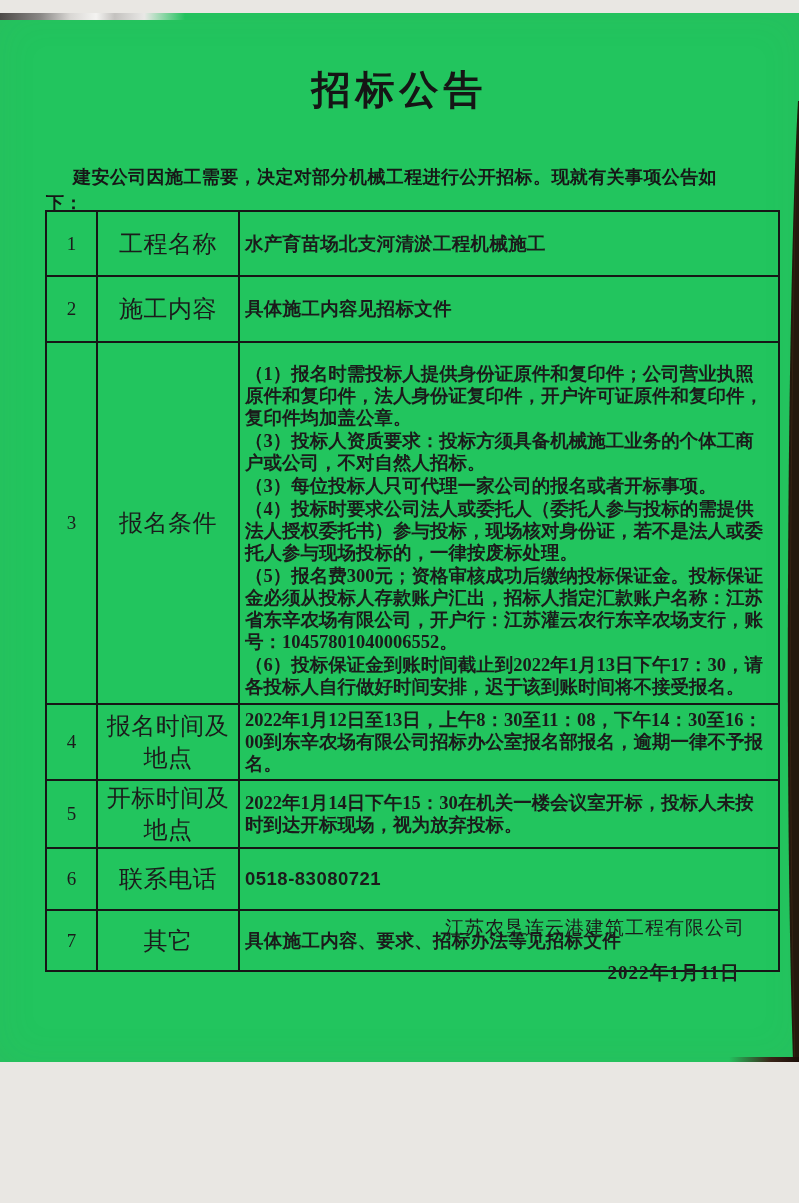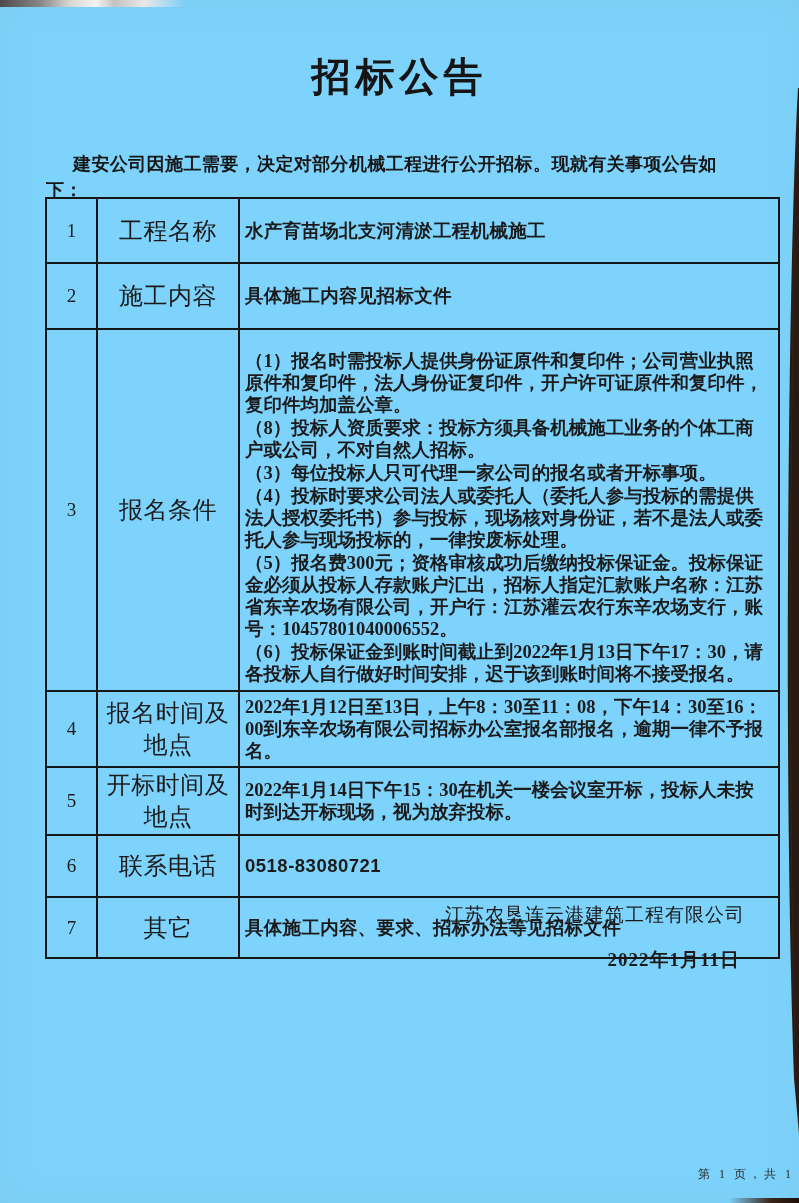--- a/index.html
+++ b/index.html
@@ -1,20 +1,20 @@
 <!DOCTYPE html>
 <html><head>
 <meta charset="utf-8">
 <style>
   html,body{margin:0;padding:0;background:#e9e7e3;}
   .page{
     position:relative;
-    width:799px;height:1203px;
-    margin:0 auto;
-    background:#7dd3fc;
+    width:799px;height:1049px;
+    margin:13px auto;
+    background:#22c55e;
     overflow:hidden;
     color:#1b1b1b;
     font-family:"Liberation Serif","DejaVu Serif",serif;
     box-shadow:inset 0 0 40px rgba(120,115,105,0.08);
   }
   
   .smudge-top{
     position:absolute;top:0;left:0;width:185px;height:7px;
     background:linear-gradient(90deg,#4d4a48 0%,#8a8886 22%,#d9d7d4 38%,#f4f3f1 52%,#c4c2bf 62%,#e9e8e6 78%,rgba(255,255,255,0) 100%);
   }
@@ -100,21 +100,21 @@
     <tr class="r2">
       <td class="c-num">2</td>
       <td class="c-label">施工内容</td>
       <td class="c-content hei">具体施工内容见招标文件</td>
     </tr>
     <tr class="r3">
       <td class="c-num">3</td>
       <td class="c-label">报名条件</td>
       <td class="c-content song cond">
             <p class="cond-line">（1）报名时需投标人提供身份证原件和复印件；公司营业执照原件和复印件，法人身份证复印件，开户许可证原件和复印件，复印件均加盖公章。</p>
-            <p class="cond-line">（8）投标人资质要求：投标方须具备机械施工业务的个体工商户或公司，不对自然人招标。</p>
+            <p class="cond-line">（3）投标人资质要求：投标方须具备机械施工业务的个体工商户或公司，不对自然人招标。</p>
             <p class="cond-line">（3）每位投标人只可代理一家公司的报名或者开标事项。</p>
             <p class="cond-line">（4）投标时要求公司法人或委托人（委托人参与投标的需提供法人授权委托书）参与投标，现场核对身份证，若不是法人或委托人参与现场投标的，一律按废标处理。</p>
             <p class="cond-line">（5）报名费300元；资格审核成功后缴纳投标保证金。投标保证金必须从投标人存款账户汇出，招标人指定汇款账户名称：江苏省东辛农场有限公司，开户行：江苏灌云农行东辛农场支行，账号：10457801040006552。</p>
             <p class="cond-line">（6）投标保证金到账时间截止到2022年1月13日下午17：30，请各投标人自行做好时间安排，迟于该到账时间将不接受报名。</p>
           </td>
     </tr>
     <tr class="r4">
       <td class="c-num">4</td>
       <td class="c-label">报名时间及地点</td>
       <td class="c-content song">2022年1月12日至13日，上午8：30至11：08，下午14：30至16：00到东辛农场有限公司招标办公室报名部报名，逾期一律不予报名。</td>

